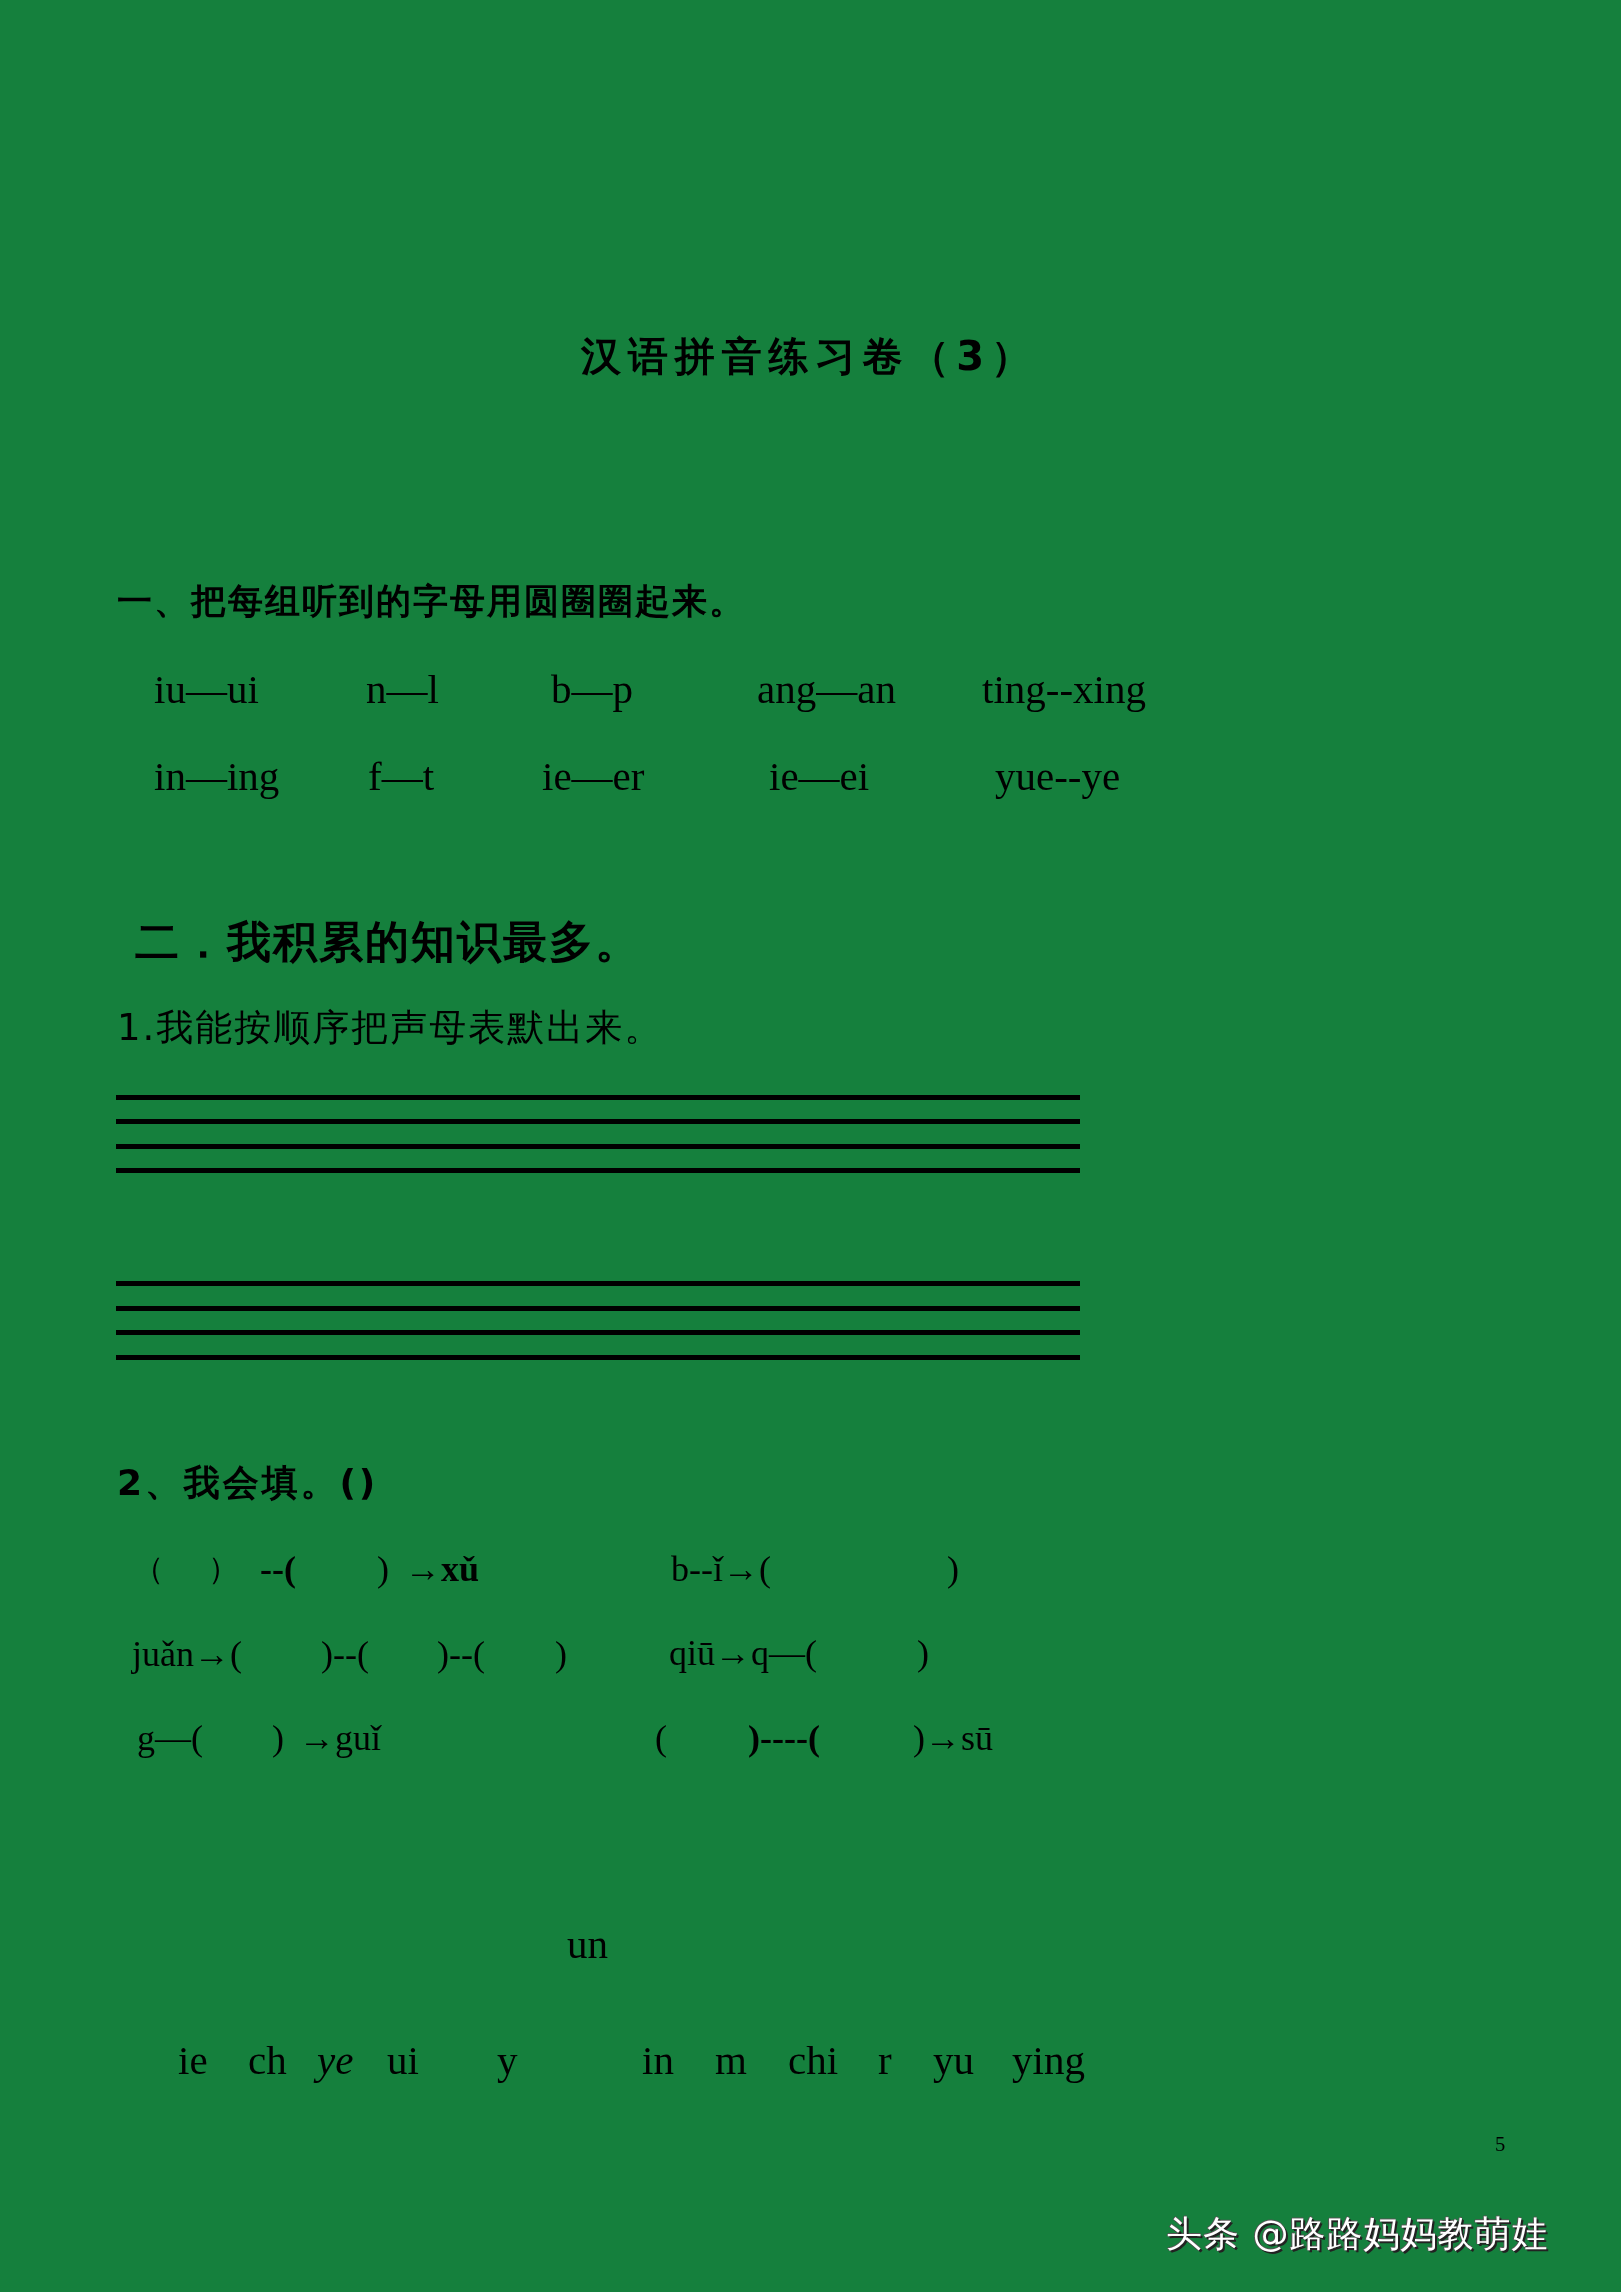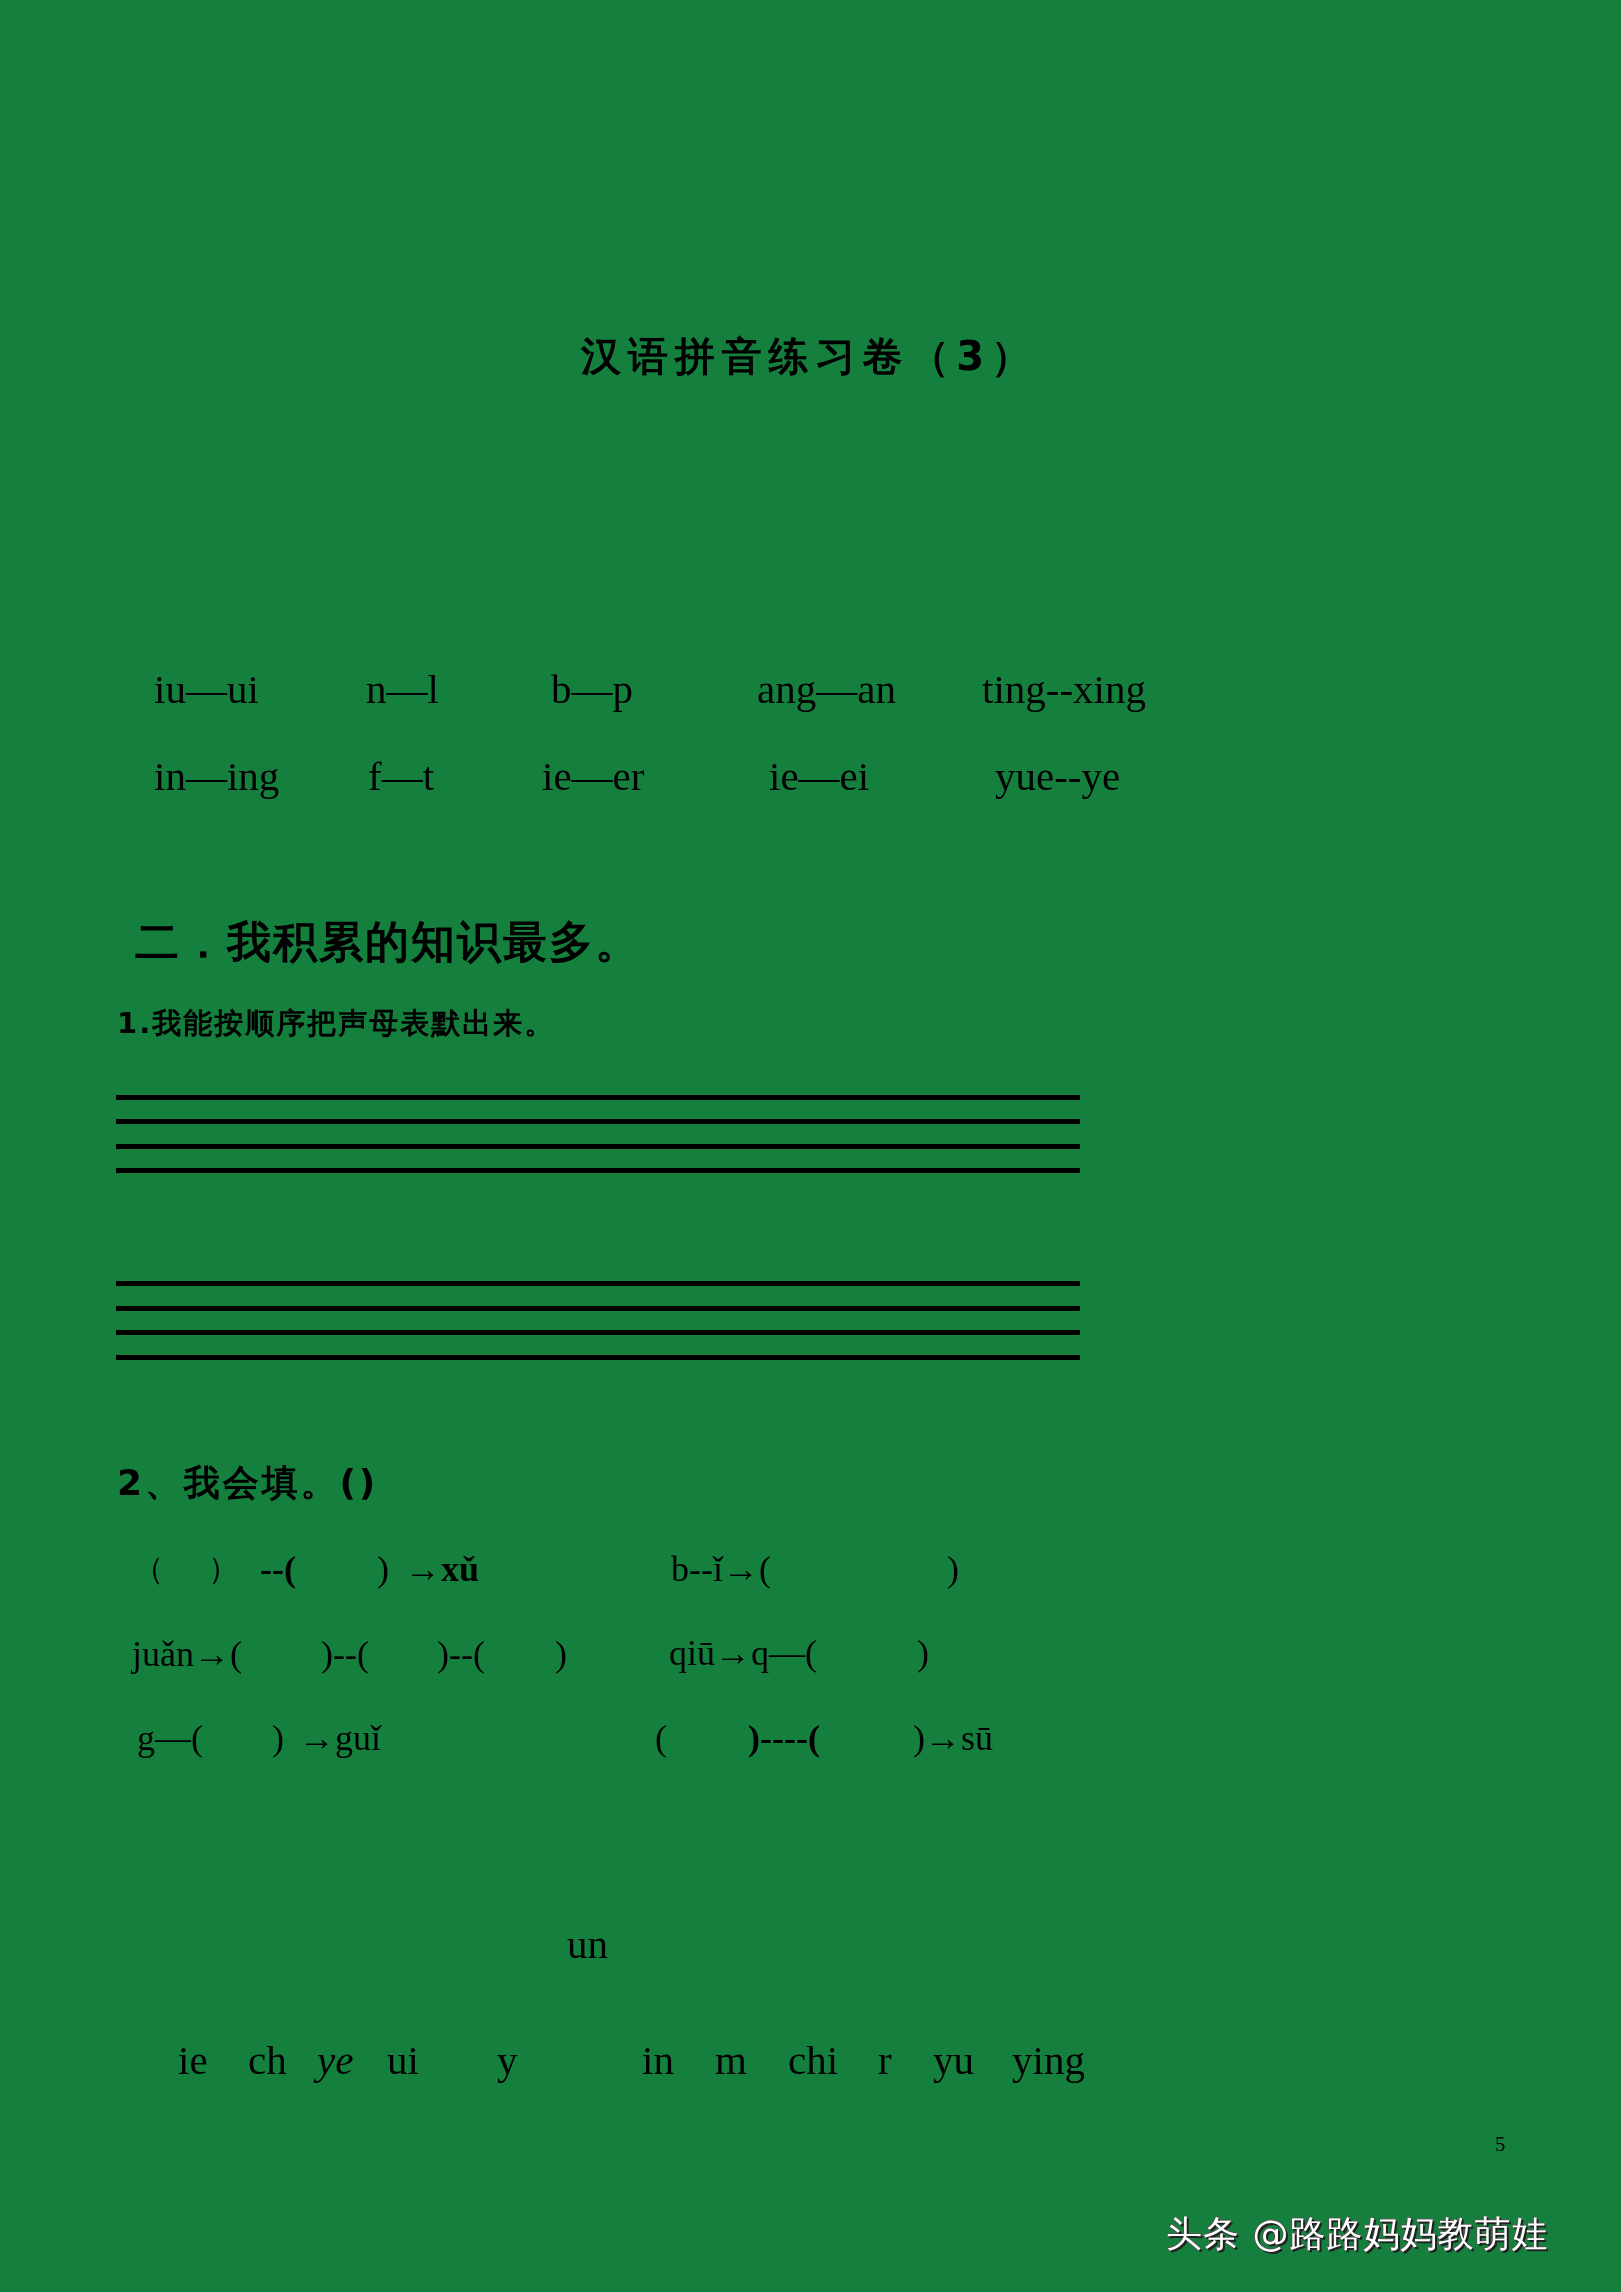--- a/index.html
+++ b/index.html
@@ -6,38 +6,39 @@
   #page {
     position:relative; width:1621px; height:2293px; background:#15803d; overflow:hidden;
     color:#000000;
   }
   .abs { position:absolute; white-space:pre; line-height:1; }
   .serif { font-family:"Liberation Serif", "DejaVu Serif", serif; }
   .cjk { font-family:"DejaVu Sans", "Liberation Sans", sans-serif; }
   .title { font-size:40px; font-weight:bold; letter-spacing:6.9px; }
   .h1 { font-size:35px; font-weight:bold; letter-spacing:2px; }
   .h2 { font-size:44px; font-weight:bold; letter-spacing:2px; }
-  .sub { font-size:29px; letter-spacing:2px;font-weight:bold; }
+  .sub { font-size:37px; letter-spacing:2px; }
   .h3 { font-size:36px; font-weight:bold; letter-spacing:2.9px; }
   .py { font-size:41px; }
   .fill { font-size:36px; }
   .rule { position:absolute; left:116px; width:964px; height:4.9px; background:#000000; }
   .pnum { font-size:20.6px; }
   .wm {
     font-size:36px; color:#ffffff; letter-spacing:1px;
     text-shadow: 2px 2px 0 #222222, 1px 1px 0 #333333, -1px 0 0 #555555, 0 -1px 0 #555555;
   }
 </style>
 </head>
 <body>
 
 <div id="page">
 
   <div class="abs cjk title" style="left:581px; top:336px;">汉语拼音练习卷（3）</div>
 
+  <div class="abs cjk h1" style="left:117px; top:584px;">一、把每组听到的字母用圆圈圈起来。</div>
 
   <div>
     <span class="abs serif py" style="left:154px; top:669px;">iu—ui</span>
     <span class="abs serif py" style="left:366px; top:669px;">n—l</span>
     <span class="abs serif py" style="left:551px; top:669px;">b—p</span>
     <span class="abs serif py" style="left:757px; top:669px;">ang—an</span>
     <span class="abs serif py" style="left:982px; top:669px;">ting--xing</span>
   </div>
   <div>
     <span class="abs serif py" style="left:154px; top:756px;">in—ing</span>

